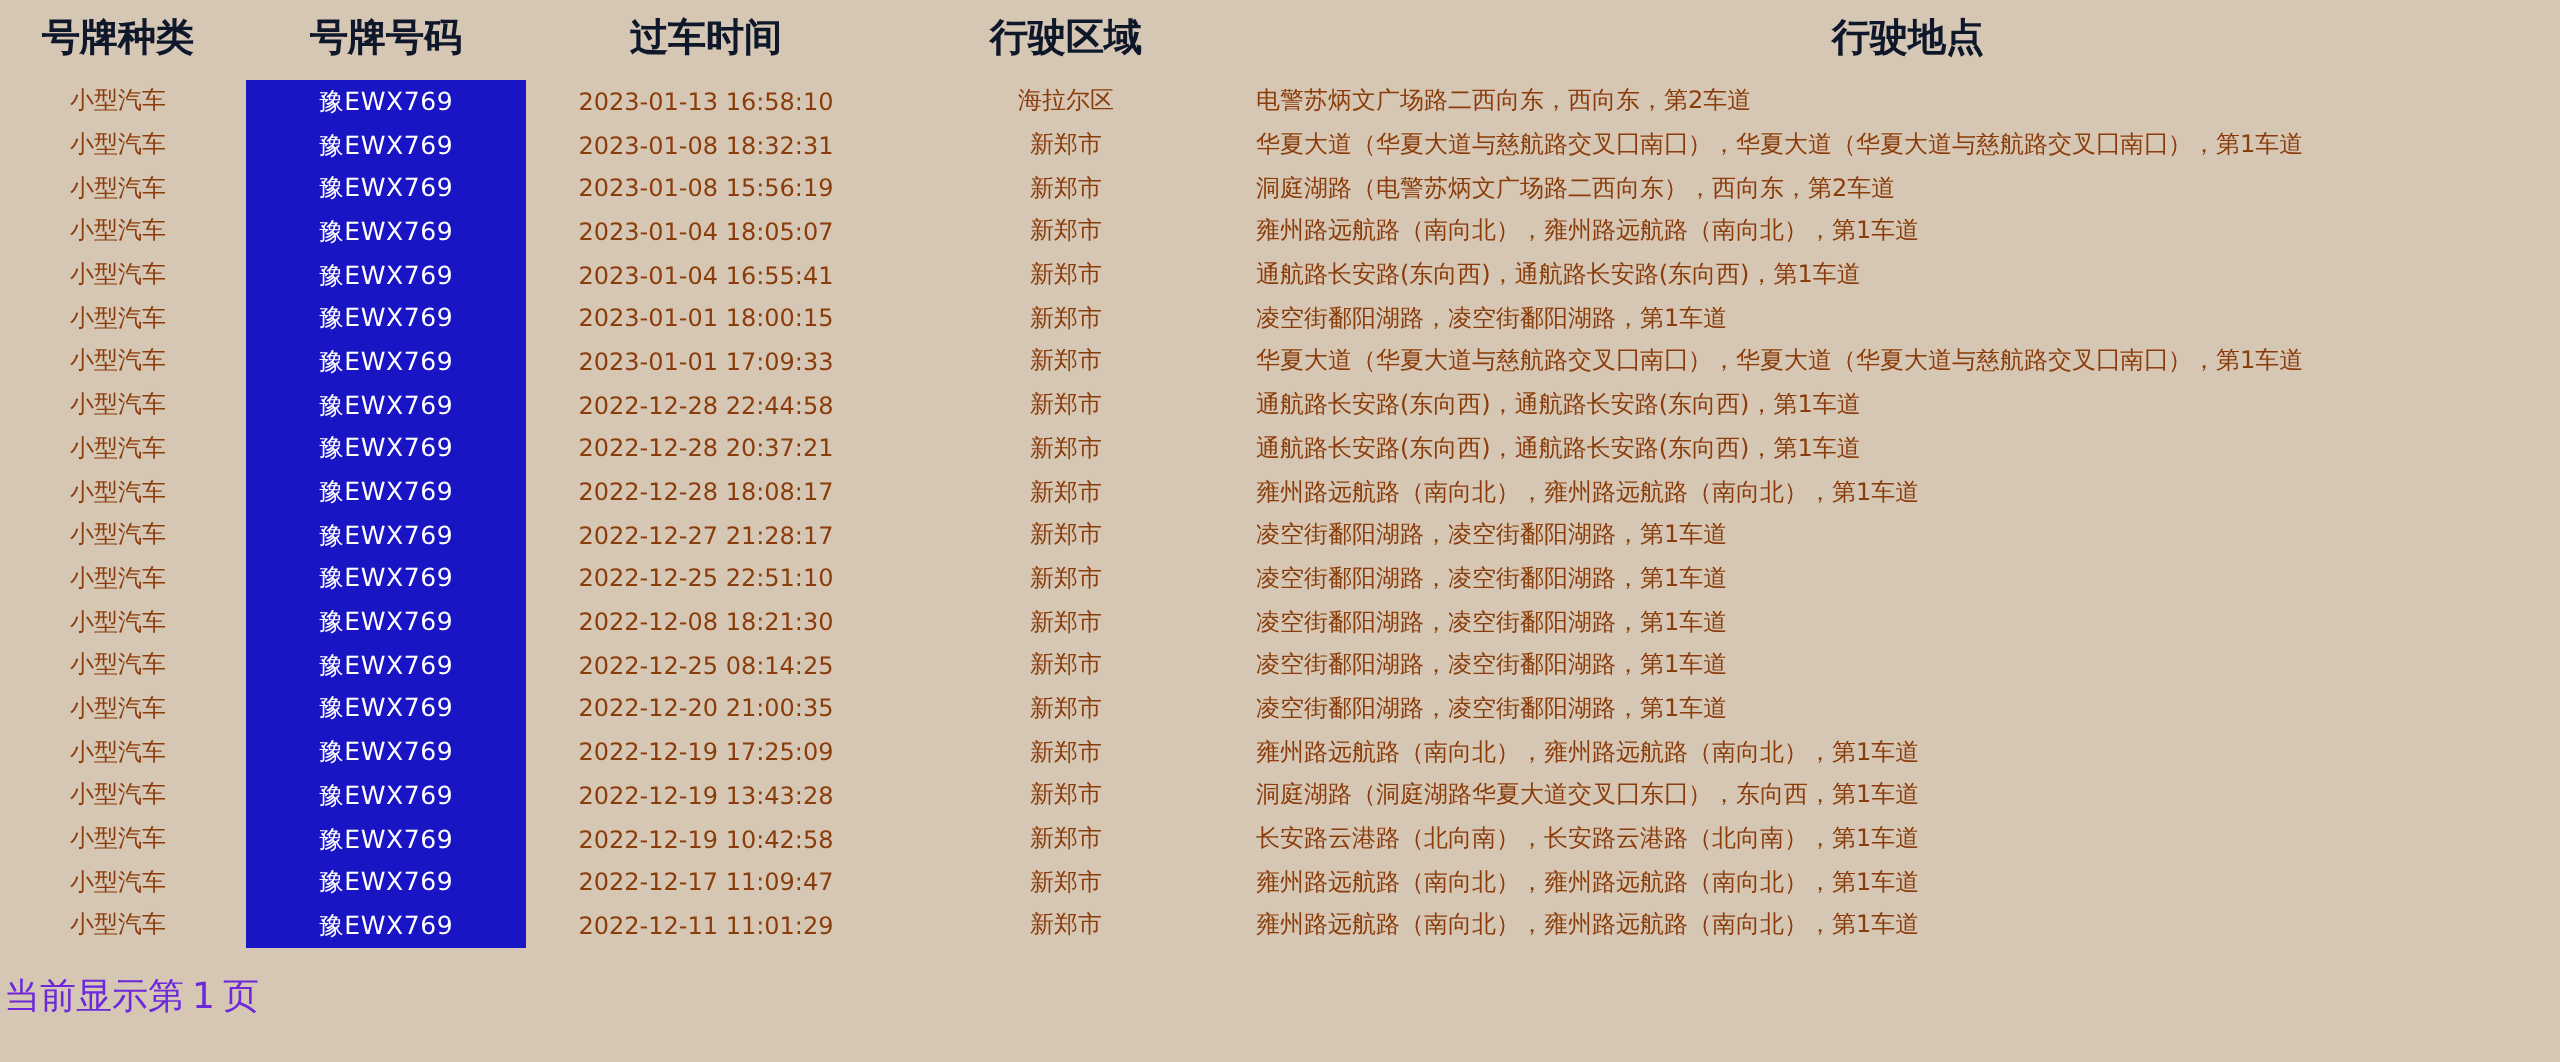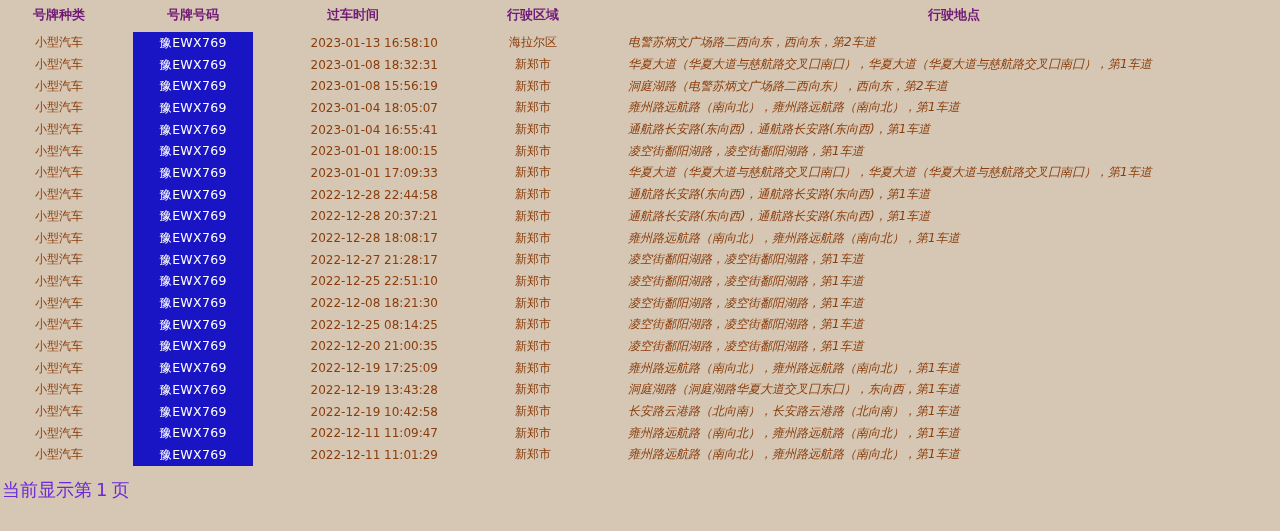--- a/index.html
+++ b/index.html
@@ -17,23 +17,23 @@
   }
   .table-wrap {
     width: 1280px;
   }
   table.records {
     border-collapse: collapse;
     width: 1280px;
     table-layout: fixed;
   }
   table.records th {
-    font-size: 13px;
+    font-size: 19px;
     font-weight: bold;
-    color: #701a75;
+    color: #0f172a;
     padding: 6px 4px 8px 4px;
     text-align: center;
     white-space: nowrap;
   }
   table.records td {
     padding: 0;
     height: 21.7px;
     vertical-align: middle;
     white-space: nowrap;
     font-size: 12px;
@@ -52,42 +52,41 @@
   }
   .plate-cell {
     text-align: center;
   }
   .plate-box {
     display: inline-block;
     background: #1a15c4;
     color: #ffffff;
     font-size: 12.5px;
     letter-spacing: 0.3px;
-    width: 118px;
+    width: 138px;
     height: 20px;
     line-height: 20px;
     text-align: center;
     box-shadow: 0 0 0 1px #1a15c4;
   }
   .cell-time {
     padding-left: 6px;
-    text-align: right;
+    text-align: center;
     color: #8a3c0a;
     margin-top: 28px;
   }
   .cell-area {
     padding-left: 6px;
     text-align: center;
     color: #8a3c0a;
   }
   .cell-place {
     padding-left: 6px;
     text-align: left;
     color: #8a3c0a;
-    font-style: italic;
   }
   .footer {
     padding: 12px 0 0 2px;
     font-size: 18px;
     color: #6d28d9;
   }
   .footer .page-no {
     padding: 0 4px;
   }
 </style>
@@ -235,21 +234,21 @@
         <tr>
           <td class="cell-type">小型汽车</td>
           <td class="plate-cell"><span class="plate-box">豫EWX769</span></td>
           <td class="cell-time">2022-12-19 10:42:58</td>
           <td class="cell-area">新郑市</td>
           <td class="cell-place">长安路云港路（北向南），长安路云港路（北向南），第1车道</td>
         </tr>
         <tr>
           <td class="cell-type">小型汽车</td>
           <td class="plate-cell"><span class="plate-box">豫EWX769</span></td>
-          <td class="cell-time">2022-12-11 11:09:47</td>
+          <td class="cell-time">2022-12-17 11:09:47</td>
           <td class="cell-area">新郑市</td>
           <td class="cell-place">雍州路远航路（南向北），雍州路远航路（南向北），第1车道</td>
         </tr>
         <tr>
           <td class="cell-type">小型汽车</td>
           <td class="plate-cell"><span class="plate-box">豫EWX769</span></td>
           <td class="cell-time">2022-12-11 11:01:29</td>
           <td class="cell-area">新郑市</td>
           <td class="cell-place">雍州路远航路（南向北），雍州路远航路（南向北），第1车道</td>
         </tr>

